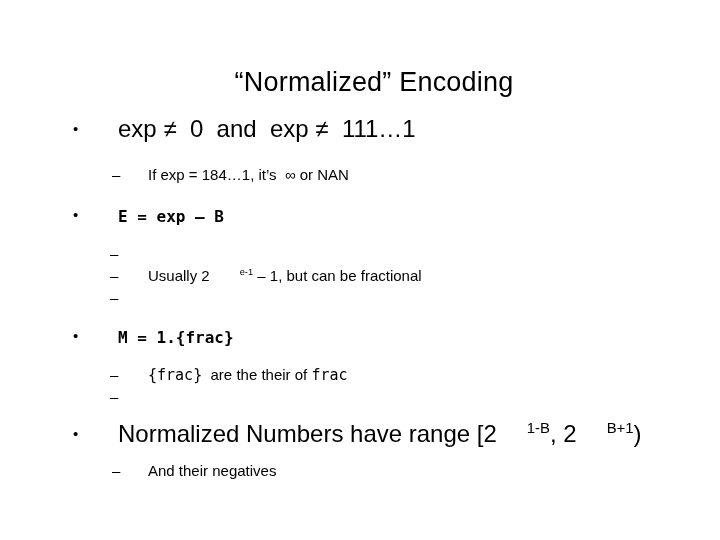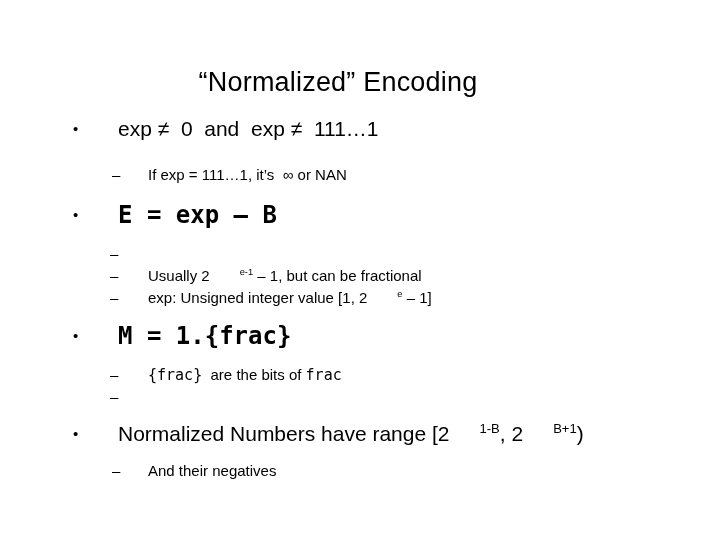--- a/index.html
+++ b/index.html
@@ -27,20 +27,21 @@
     position: absolute;
     left: 0;
     top: 66px;
     width: 676px;
     text-align: center;
     font-size: 27px;
     line-height: 32px;
     font-weight: normal;
     letter-spacing: 0.2px;
     white-space: pre;
+    padding-left: 36px;
   }
 
   
   .body {
     position: absolute;
     left: 0;
     top: 114px;
     width: 720px;
   }
 
@@ -84,23 +85,23 @@
   }
   .l2.deep .marker {
     left: 112px;
   }
 
   
   .sans     { font-family: "Liberation Sans", sans-serif; }
   .mono     { font-family: "DejaVu Sans Mono", "Liberation Mono", monospace; text-align: center; }
 
   .code-lg  { font-family: "DejaVu Sans Mono", "Liberation Mono", monospace;
-              font-weight: bold; font-size: 24px; letter-spacing: 0px; }
+              font-weight: bold; font-size: 16px; letter-spacing: 0px; }
 
-  .big      { font-size: 21px; }
+  .big      { font-size: 24px; }
 
   sup {
     font-size: 0.62em;
     vertical-align: super;
     line-height: 0;
     padding-left: 30px;
   }
 
   
   .gap-a { height: 20px; }
@@ -121,21 +122,21 @@
 
     <div class="row l1">
       <span class="marker">•</span>
       <span class="sans big"><span>exp</span>&nbsp;<span>≠</span>&nbsp;&nbsp;<span>0</span>&nbsp;&nbsp;<span>and</span>&nbsp;&nbsp;<span>exp</span>&nbsp;<span>≠</span>&nbsp;&nbsp;<span>111…1</span></span>
     </div>
 
     <div class="gap-a"></div>
 
     <div class="row l2 deep">
       <span class="marker">–</span>
-      <span class="sans"><span>If exp = 111…1, it’s</span>&nbsp;&nbsp;<span>∞</span>&nbsp;<span>or NAN</span></span>
+      <span class="sans"><span>If exp = 184…1, it’s</span>&nbsp;&nbsp;<span>∞</span>&nbsp;<span>or NAN</span></span>
     </div>
 
     <div class="gap-b"></div>
 
     <div class="row l1">
       <span class="marker">•</span>
       <span class="code-lg">E = exp – B</span>
     </div>
 
     <div class="gap-c"></div>
@@ -144,35 +145,34 @@
       <span class="marker">–</span>
     </div>
 
     <div class="row l2">
       <span class="marker">–</span>
       <span class="sans"><span>Usually 2</span><sup>e-1</sup><span> – 1, but can be fractional</span></span>
     </div>
 
     <div class="row l2">
       <span class="marker">–</span>
-      <span class="sans"><span>exp: Unsigned integer value [1, 2</span><sup>e</sup><span> – 1]</span></span>
     </div>
 
     <div class="gap-d"></div>
 
     <div class="row l1">
       <span class="marker">•</span>
       <span class="code-lg">M = 1.{frac}</span>
     </div>
 
     <div class="gap-e"></div>
 
     <div class="row l2">
       <span class="marker">–</span>
-      <span class="sans"><span class="mono">{frac}</span>&nbsp;&nbsp;<span>are the bits of</span>&nbsp;<span class="mono">frac</span></span>
+      <span class="sans"><span class="mono">{frac}</span>&nbsp;&nbsp;<span>are the their of</span>&nbsp;<span class="mono">frac</span></span>
     </div>
 
     <div class="row l2">
       <span class="marker">–</span>
     </div>
 
     <div class="gap-f"></div>
 
     <div class="row l1">
       <span class="marker">•</span>

